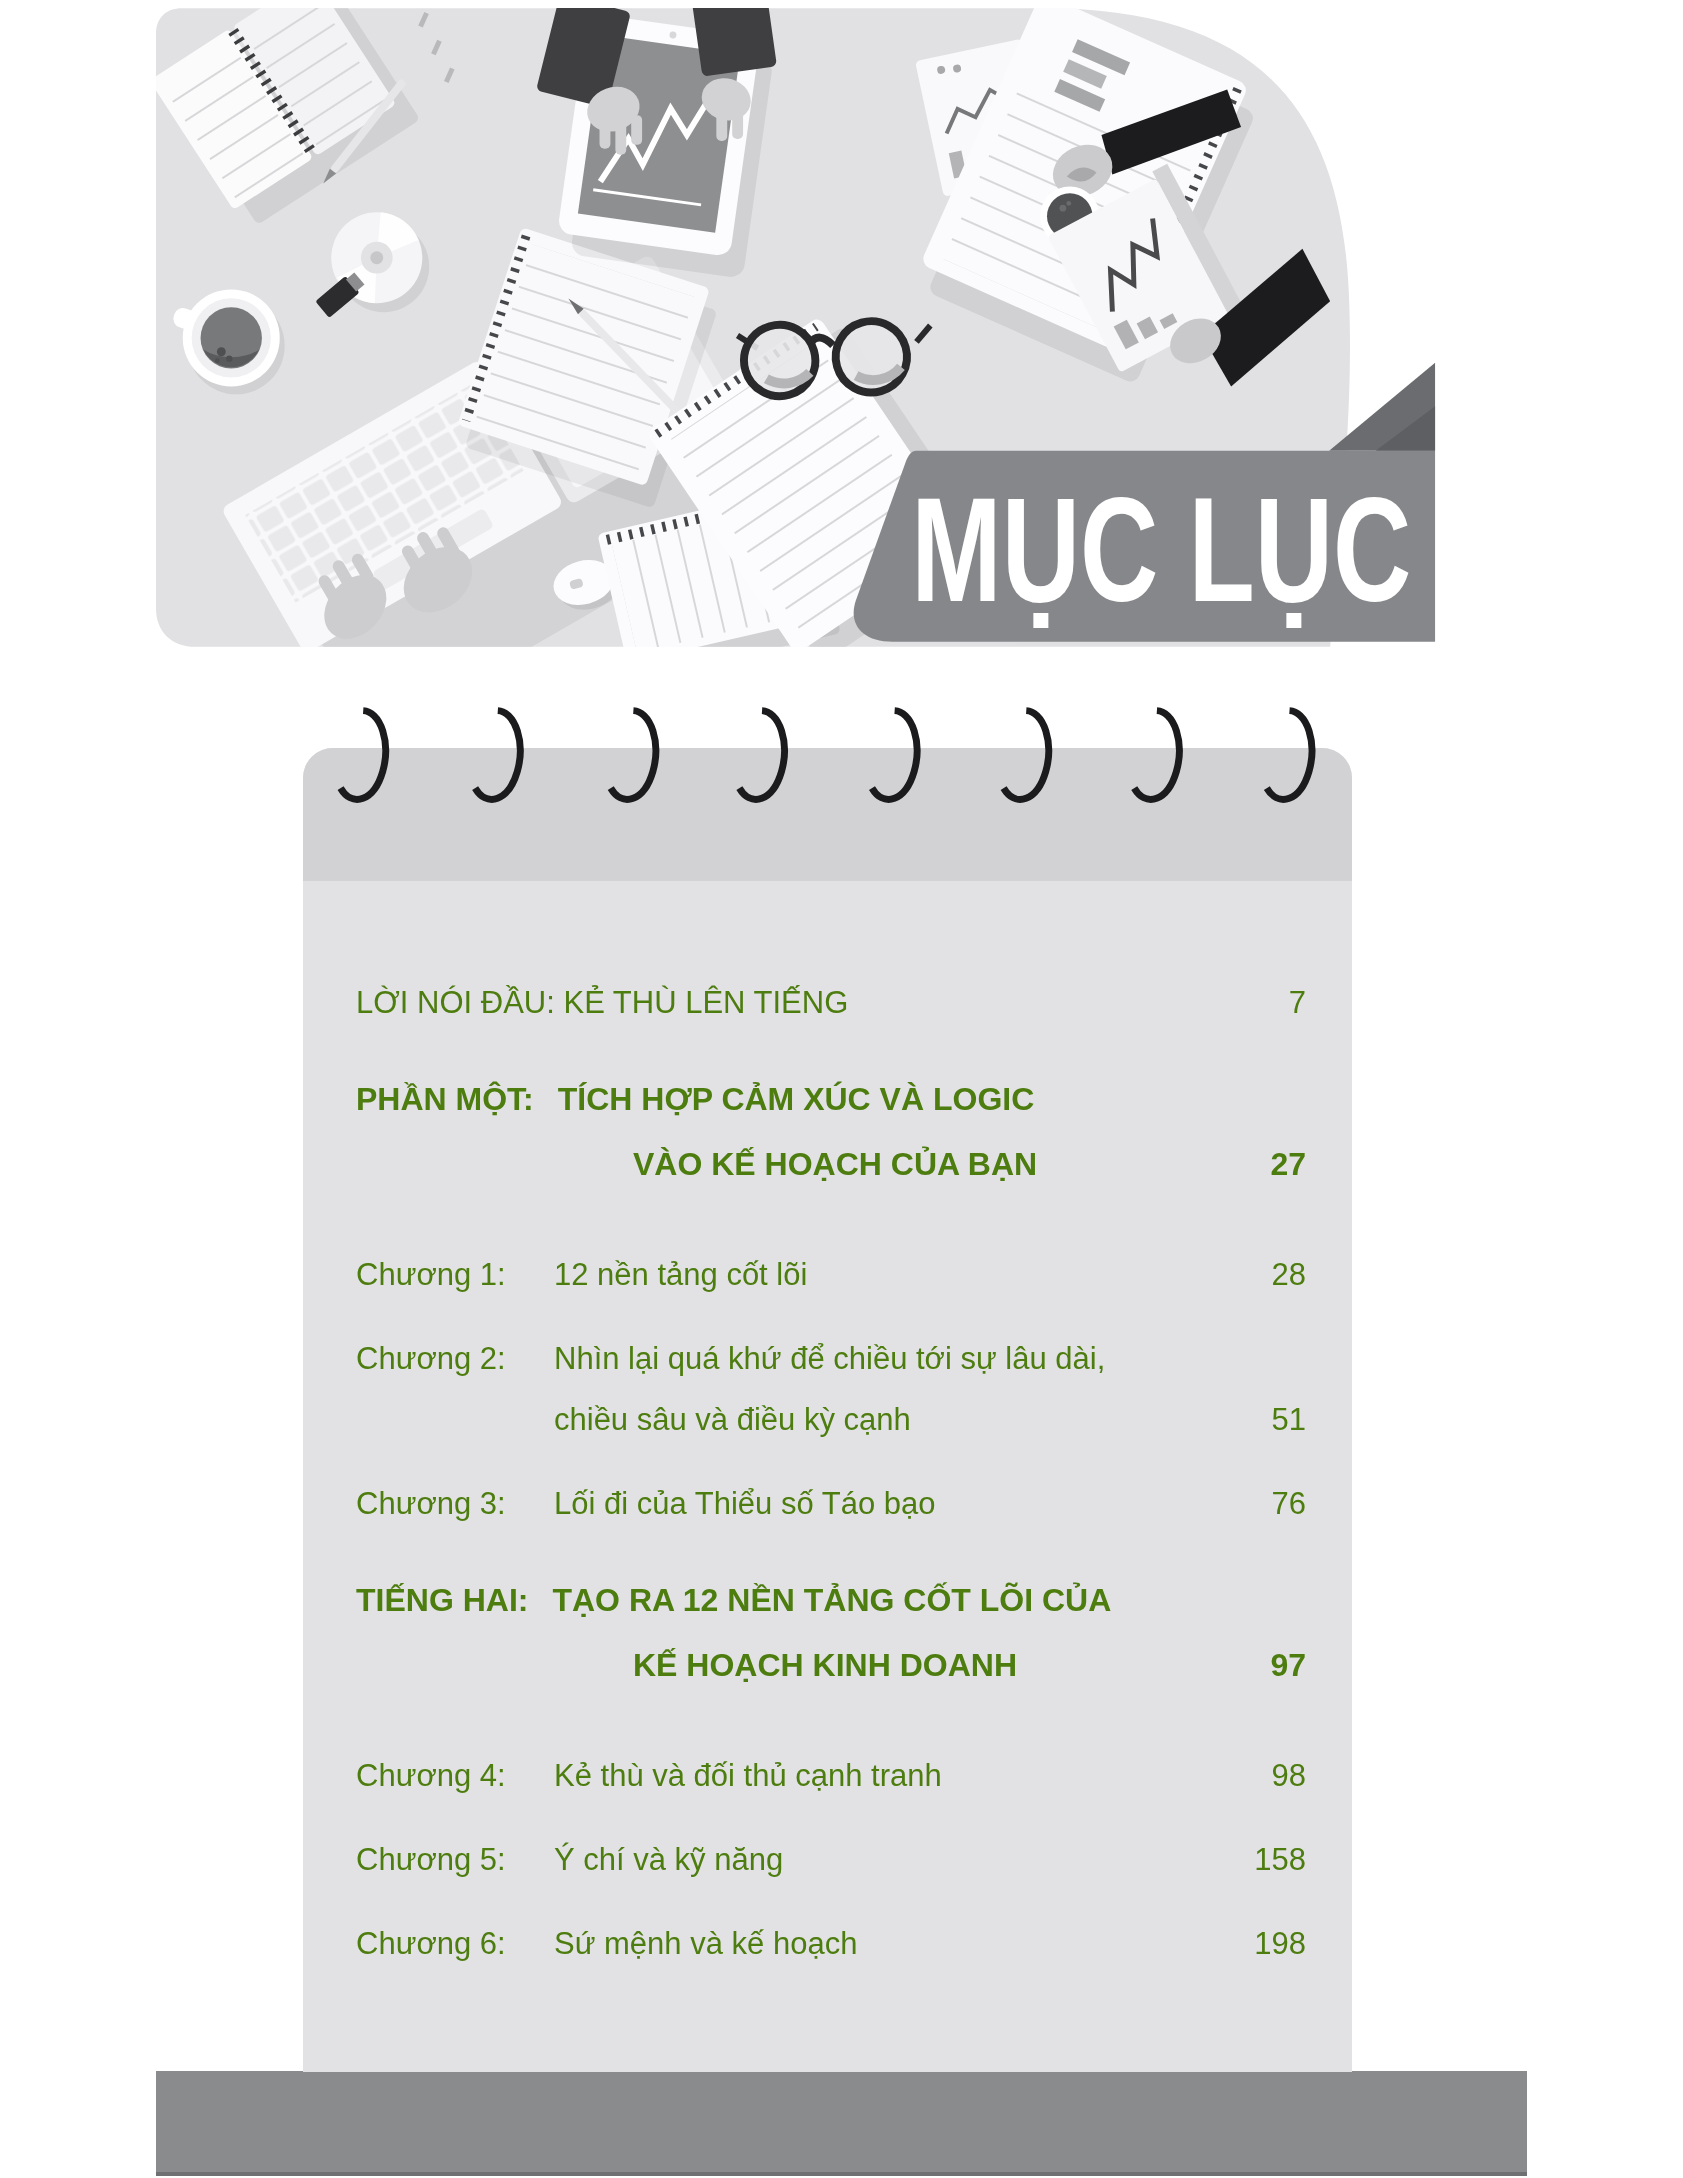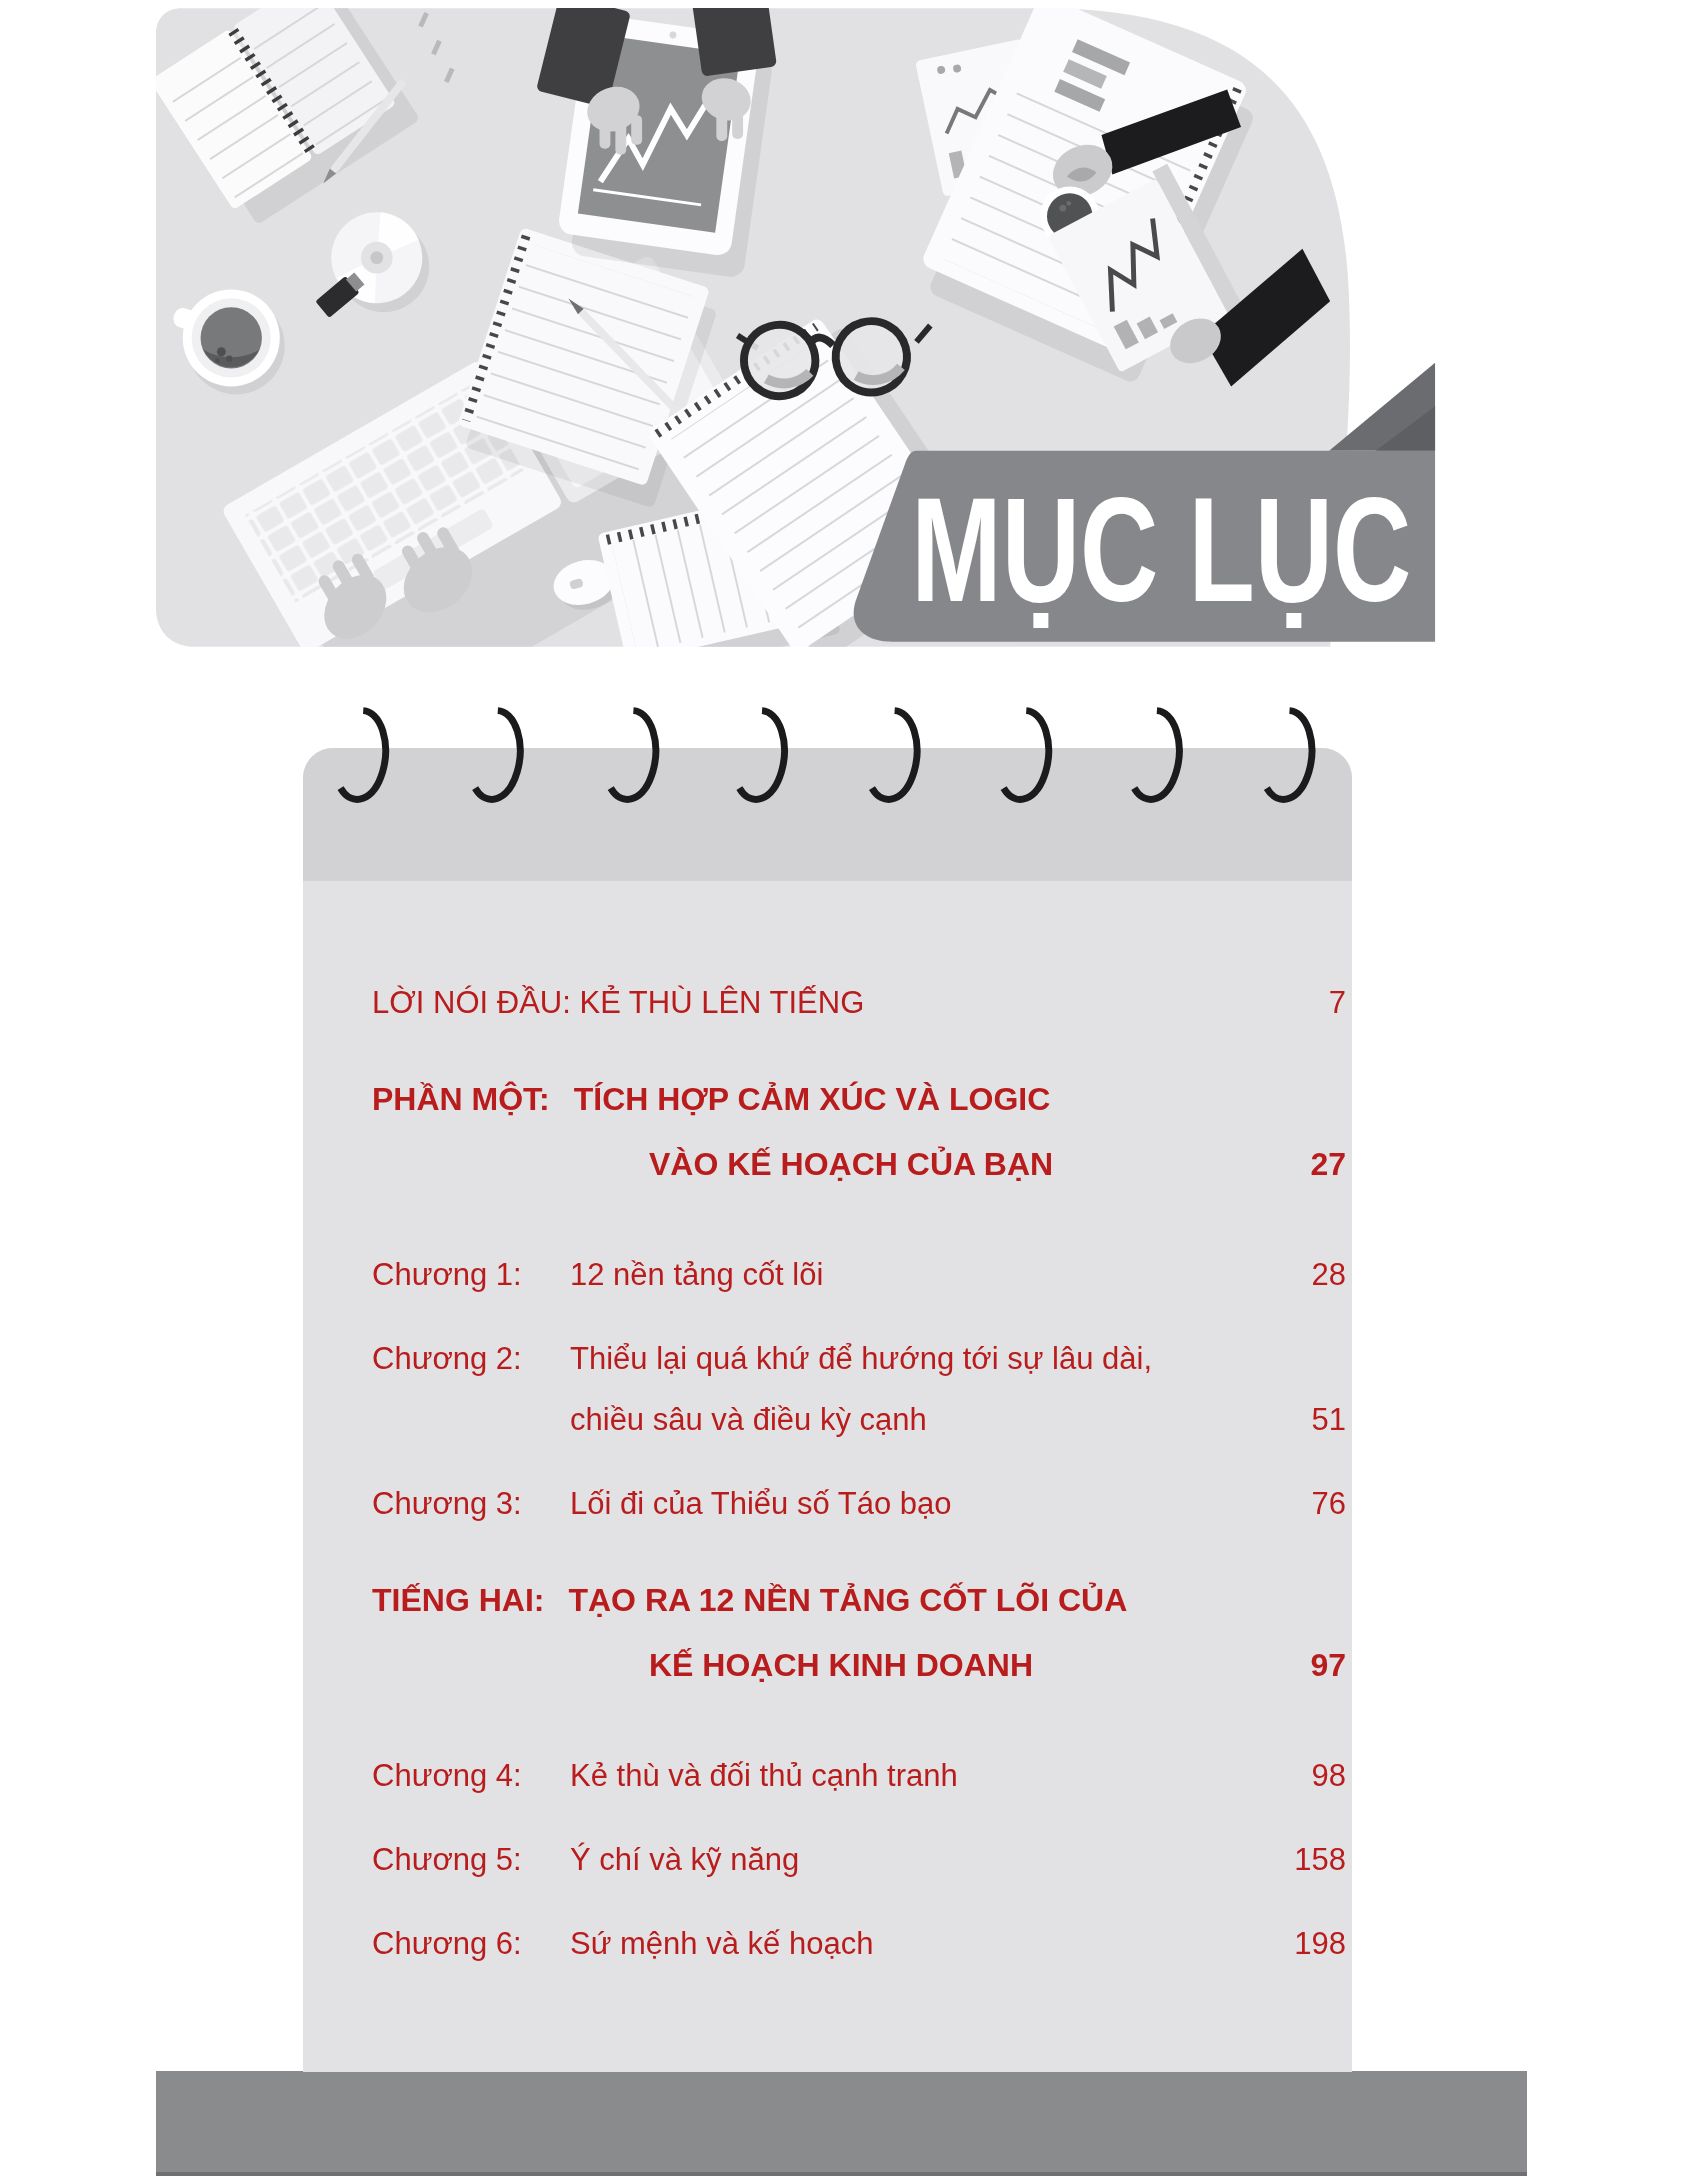--- a/index.html
+++ b/index.html
@@ -12,23 +12,23 @@
   .rings-svg{position:absolute;left:303px;top:693px;width:1049px;height:129px;z-index:5;}
   .notepad{
     position:absolute;left:303px;top:748px;width:1049px;height:1324px;
     background:#e2e2e4;border-radius:30px 30px 0 0;z-index:2;
   }
   .notepad-head{
     position:absolute;left:0;top:0;width:100%;height:133px;
     background:#d2d2d4;border-radius:30px 30px 0 0;
   }
   .toc{
-    position:absolute;left:16px;top:133px;width:100%;
-    padding:102px 22px 0 53px;box-sizing:border-box;
-    color:#b91c1c;font-size:31px;line-height:40px;letter-spacing:0;
+    position:absolute;left:0;top:133px;width:100%;
+    padding:102px 46px 0 53px;box-sizing:border-box;
+    color:#4d7c0f;font-size:31px;line-height:40px;letter-spacing:0;
   }
   .row{display:flex;align-items:flex-start;}
   .row .lab{flex:none;width:198px;}
   .row .lab:empty{display:none;}
   .row .tit{flex:1 1 auto;white-space:nowrap;}
   .row .pg{flex:none;min-width:79px;margin-left:auto;text-align:right;}
   .row.section,.row.scont{font-weight:bold;font-size:32px;}
   .row.section .lab{width:auto;margin-right:24px;}
   .row.scont .tit{margin-left:277px;}
   .row.ccont .tit{margin-left:198px;}
@@ -275,21 +275,21 @@
     </div>
 
     <div class="row chapter mt-chfirst">
       <span class="lab">Chương 1:</span>
       <span class="tit">12 nền tảng cốt lõi</span>
       <span class="pg">28</span>
     </div>
 
     <div class="row chapter mt-ch">
       <span class="lab">Chương 2:</span>
-      <span class="tit">Thiểu lại quá khứ để hướng tới sự lâu dài,</span>
+      <span class="tit">Nhìn lại quá khứ để chiều tới sự lâu dài,</span>
       <span class="pg"></span>
     </div>
 
     <div class="row ccont mt-ccont">
 
       <span class="tit">chiều sâu và điều kỳ cạnh</span>
       <span class="pg">51</span>
     </div>
 
     <div class="row chapter mt-ch">

